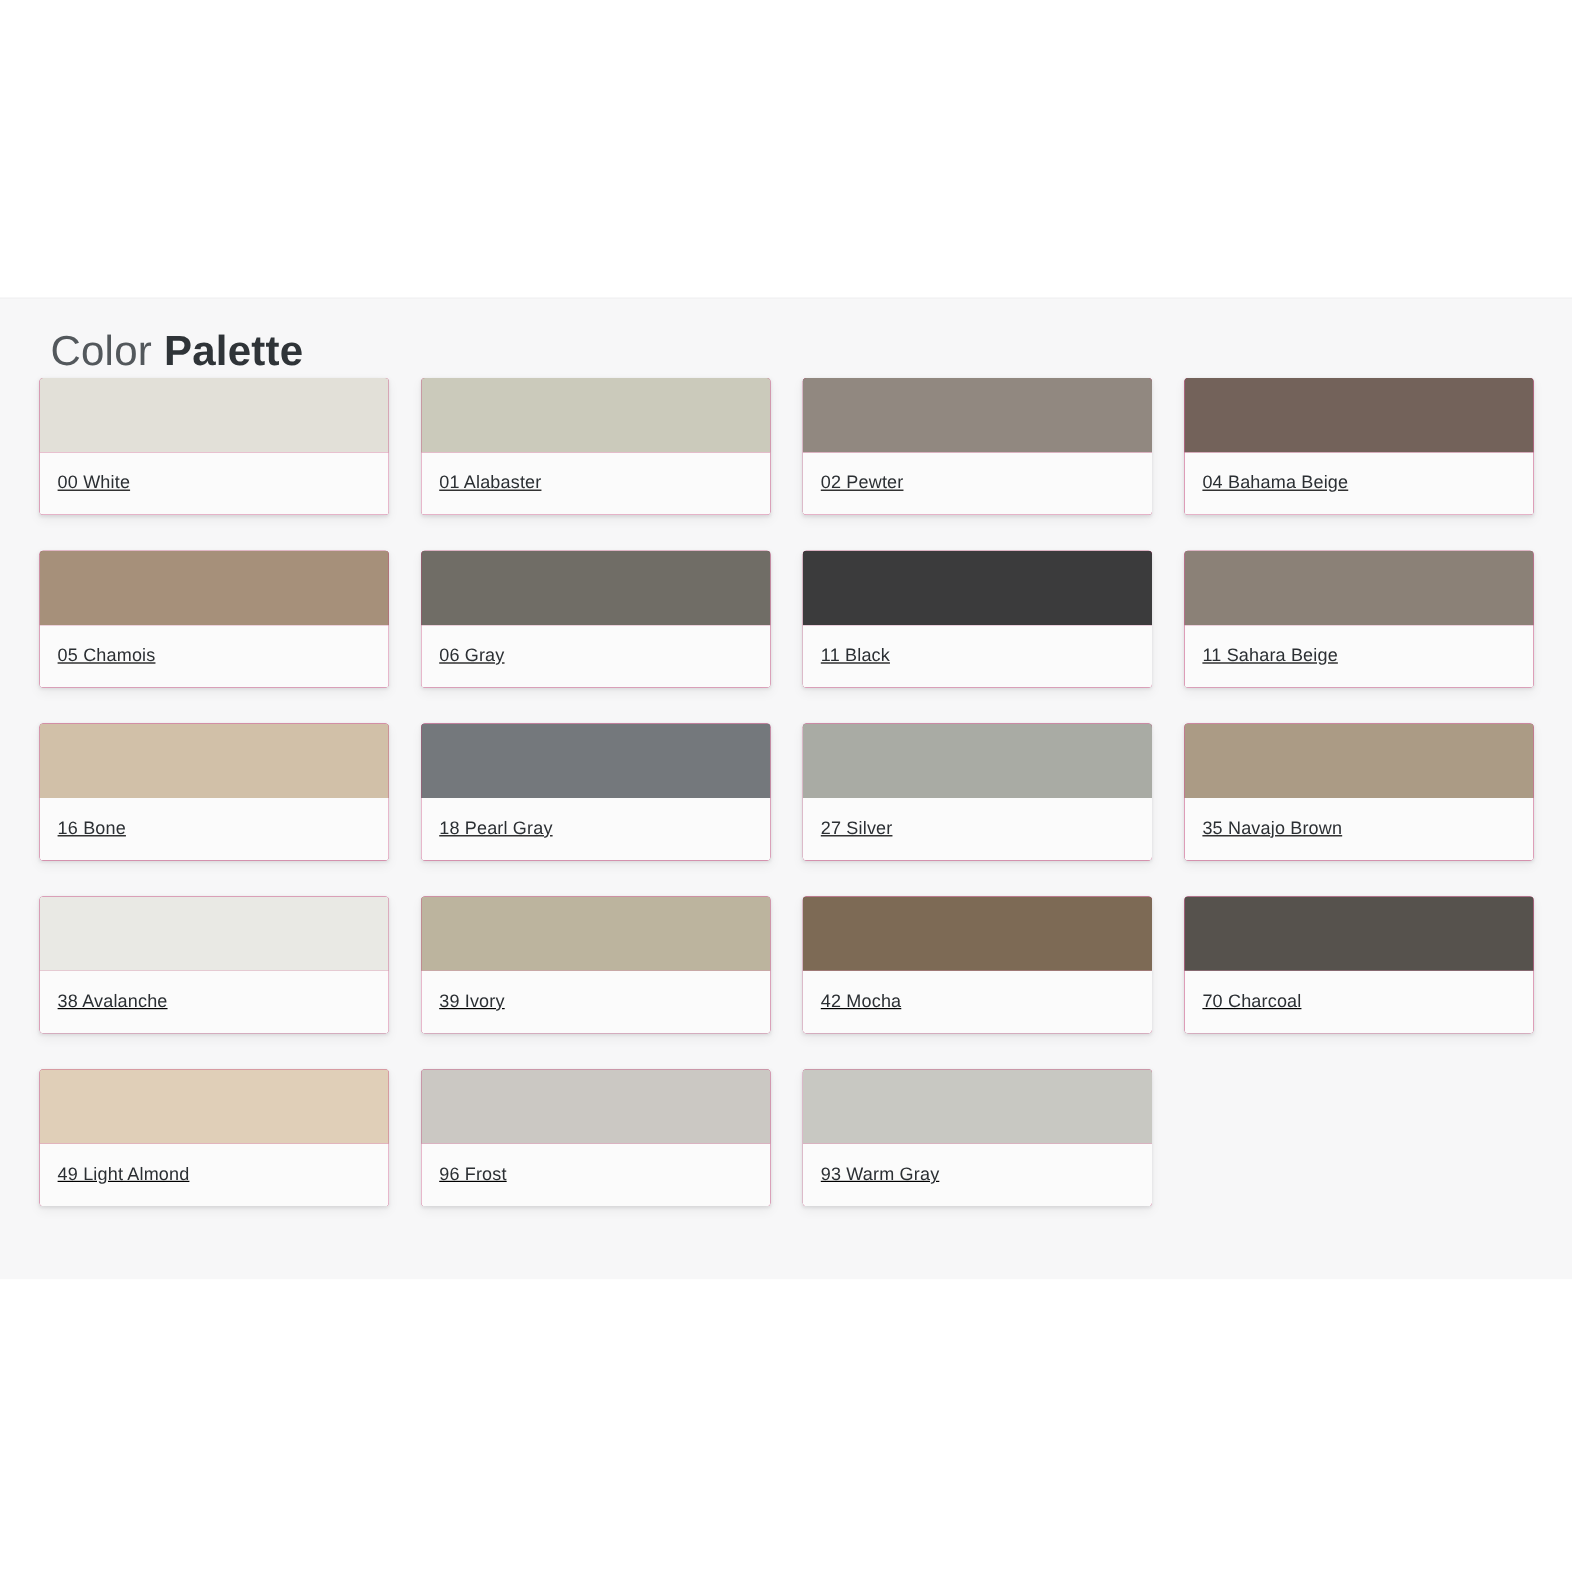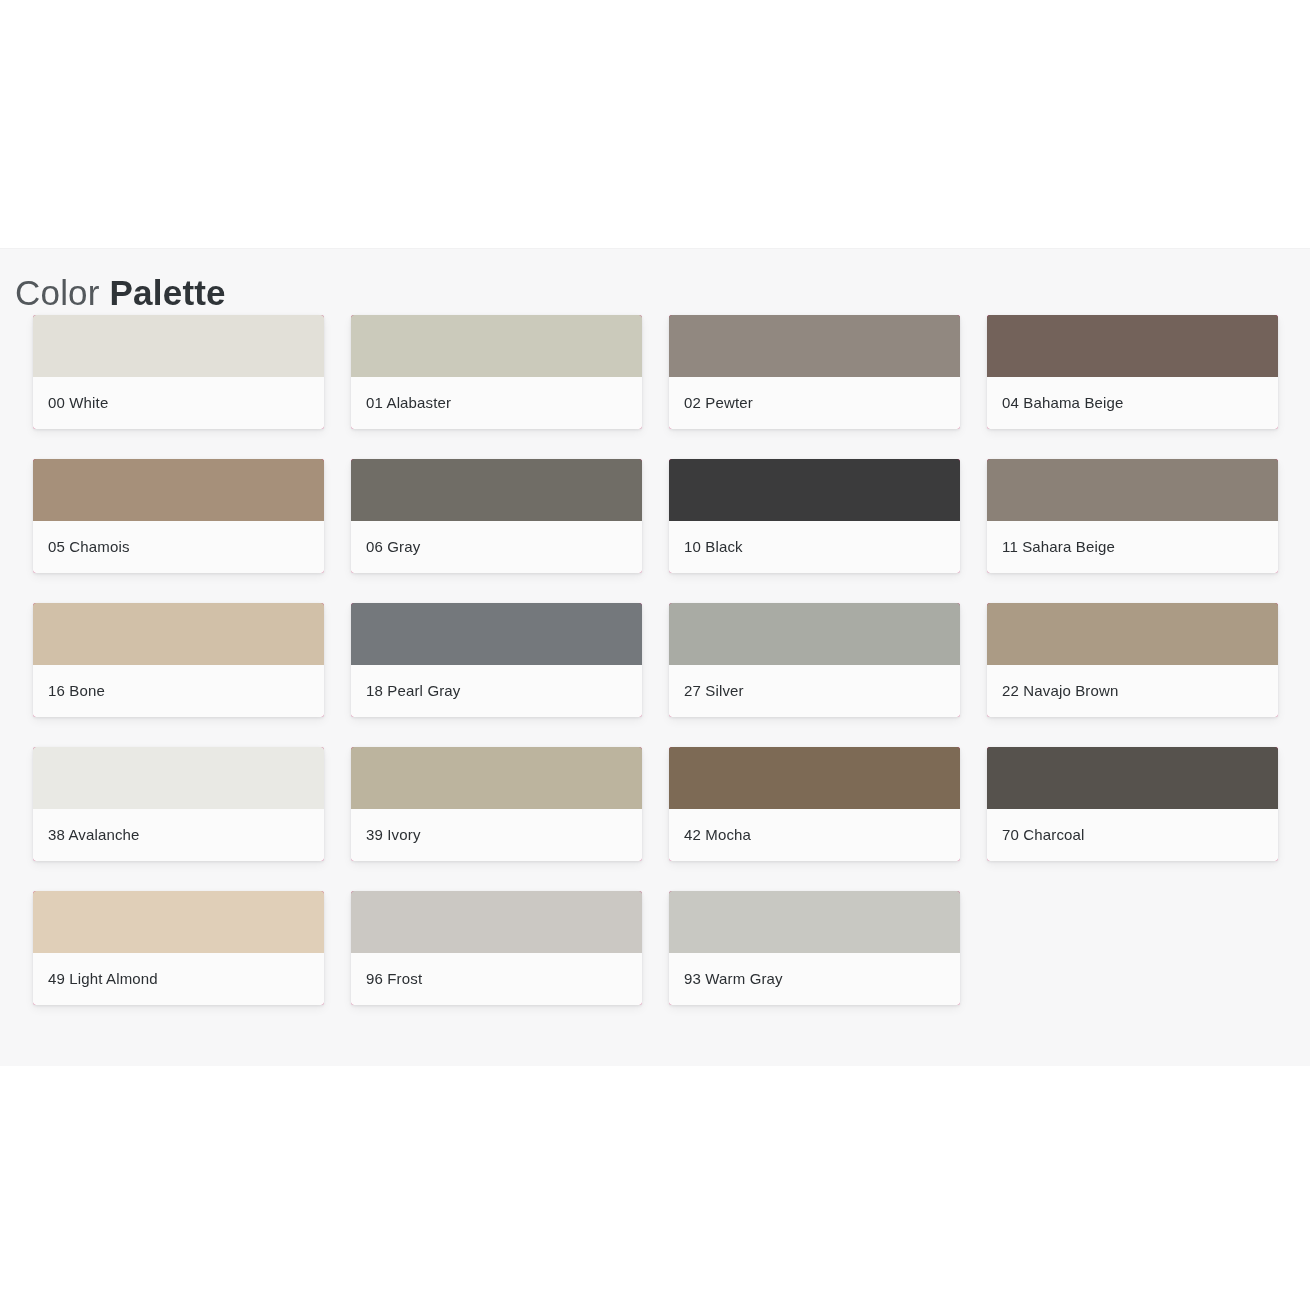--- a/index.html
+++ b/index.html
@@ -42,21 +42,21 @@
     position: absolute;
     top: 0; left: 0; right: 0;
     height: 1px;
     background: #f1f1f2;
   }
 
   
   .palette-title {
     position: absolute;
     top: 24px;
-    left: 15px;
+    left: 42px;
     font-size: 35px;
     line-height: 42px;
     letter-spacing: 0.2px;
     color: #3f4448;
     white-space: nowrap;
   }
   .palette-title .t-light {
     font-weight: 300;
     color: #53585c;
   }
@@ -77,20 +77,21 @@
     row-gap: 30px;
   }
 
   .swatch-card {
     width: 291px;
     background: #be185d;
     border-radius: 3px;
     box-shadow: 0 1px 3px rgba(20, 20, 25, 0.10),
                 0 4px 10px rgba(20, 20, 25, 0.055);
     overflow: hidden;
+    text-decoration: underline;
   }
 
   .swatch-color {
     height: 62px;
     width: 100%;
     display: block;
   }
 
   .swatch-label-wrap {
     height: 52px;
@@ -162,21 +163,21 @@
         </div>
         <div class="swatch-card">
           <div class="swatch-color" style="background-color: rgb(112, 109, 102);"></div>
           <div class="swatch-label-wrap">
             <span class="swatch-label">06 Gray</span>
           </div>
         </div>
         <div class="swatch-card">
           <div class="swatch-color" style="background-color: rgb(59, 59, 60);"></div>
           <div class="swatch-label-wrap">
-            <span class="swatch-label">10 Black</span>
+            <span class="swatch-label">11 Black</span>
           </div>
         </div>
         <div class="swatch-card">
           <div class="swatch-color" style="background-color: rgb(139, 129, 119);"></div>
           <div class="swatch-label-wrap">
             <span class="swatch-label">11 Sahara Beige</span>
           </div>
         </div>
         <div class="swatch-card">
           <div class="swatch-color" style="background-color: rgb(209, 192, 168);"></div>
@@ -192,21 +193,21 @@
         </div>
         <div class="swatch-card">
           <div class="swatch-color" style="background-color: rgb(169, 171, 164);"></div>
           <div class="swatch-label-wrap">
             <span class="swatch-label">27 Silver</span>
           </div>
         </div>
         <div class="swatch-card">
           <div class="swatch-color" style="background-color: rgb(171, 155, 133);"></div>
           <div class="swatch-label-wrap">
-            <span class="swatch-label">22 Navajo Brown</span>
+            <span class="swatch-label">35 Navajo Brown</span>
           </div>
         </div>
         <div class="swatch-card">
           <div class="swatch-color" style="background-color: rgb(233, 233, 228);"></div>
           <div class="swatch-label-wrap">
             <span class="swatch-label">38 Avalanche</span>
           </div>
         </div>
         <div class="swatch-card">
           <div class="swatch-color" style="background-color: rgb(188, 180, 158);"></div>

